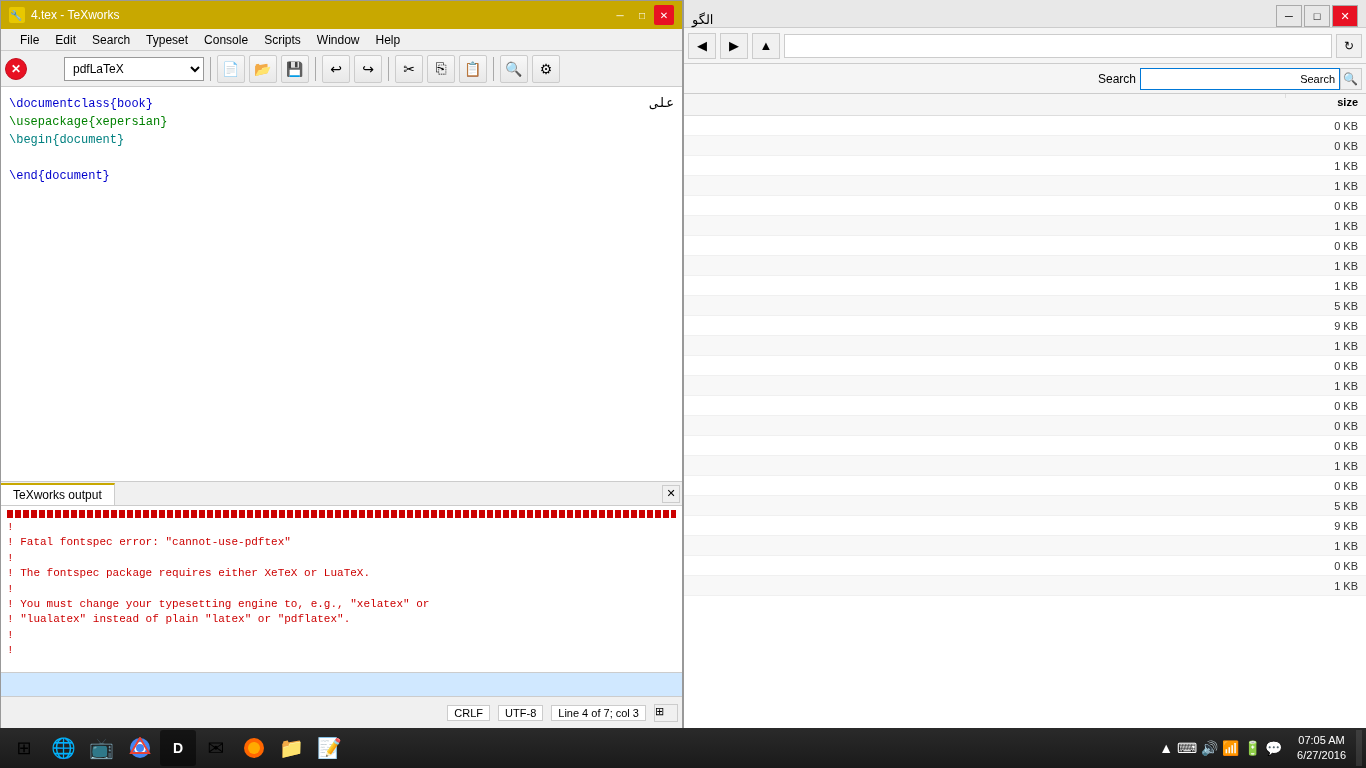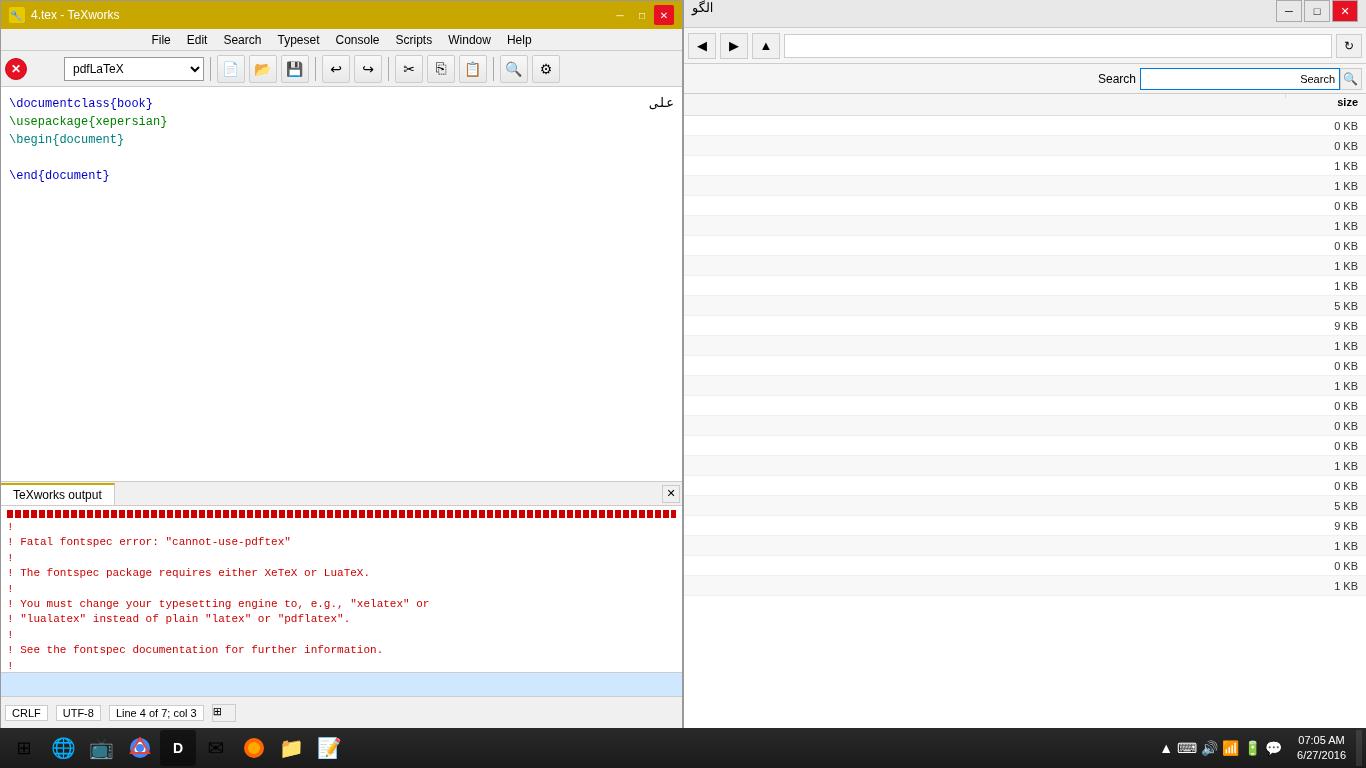--- a/index.html
+++ b/index.html
@@ -39,22 +39,21 @@
     }
     .title-btn.close { background: #e81123; border-radius: 2px; }
 
     
     .menu-bar {
       background: #f0f0f0;
       height: 22px;
       display: flex;
       align-items: center;
       border-bottom: 1px solid #ccc;
-      padding: 0 4px;
-      justify-content: center;
+      padding: 0 11px;
     }
     .menu-item {
       padding: 2px 8px;
       cursor: pointer;
       font-size: 12px;
       color: #000;
     }
 
     
     .toolbar {
@@ -172,21 +171,21 @@
       background: #d0e8ff;
     }
 
     
     .status-bar {
       height: 22px;
       background: #f0f0f0;
       border-top: 1px solid #ccc;
       display: flex;
       align-items: center;
-      justify-content: flex-start;
+      justify-content: flex-end;
       padding: 16px 4px;
       gap: 8px;
       font-size: 11px;
     }
     .status-item {
       padding: 1px 6px;
       border: 1px solid #ccc;
       background: #fff;
       font-size: 11px;
     }
@@ -199,21 +198,21 @@
       height: 730px;
       background: #fff;
       border-left: 1px solid #999;
       display: flex;
       flex-direction: column;
     }
     .fm-title-bar {
       background: #e8e8e8;
       height: 28px;
       display: flex;
-      align-items: flex-start;
+      align-items: flex-end;
       justify-content: space-between;
       padding: 0 8px;
       border-bottom: 1px solid #ccc;
     }
     .fm-title-controls { display: flex; gap: 2px; }
     .fm-title-btn {
       width: 26px; height: 22px;
       background: #e8e8e8;
       border: 1px solid #aaa;
       cursor: pointer;
@@ -424,21 +423,20 @@
     <div class="console-output">
       <div class="error-bar"></div>
       <div class="error-text">!</div>
       <div class="error-text">! Fatal fontspec error: "cannot-use-pdftex"</div>
       <div class="error-text">!</div>
       <div class="error-text">! The fontspec package requires either XeTeX or LuaTeX.</div>
       <div class="error-text">!</div>
       <div class="error-text">! You must change your typesetting engine to, e.g., "xelatex" or</div>
       <div class="error-text">! "lualatex" instead of plain "latex" or "pdflatex".</div>
       <div class="error-text">!</div>
-      <div class="error-text">! See the fontspec documentation for further information.</div>
       <div class="error-text">!</div>
 
     </div>
     <div class="input-line">
       <input type="text" value="" style="">
     </div>
   </div>
 
   <div class="status-bar">
     <span class="status-item">CRLF</span>

